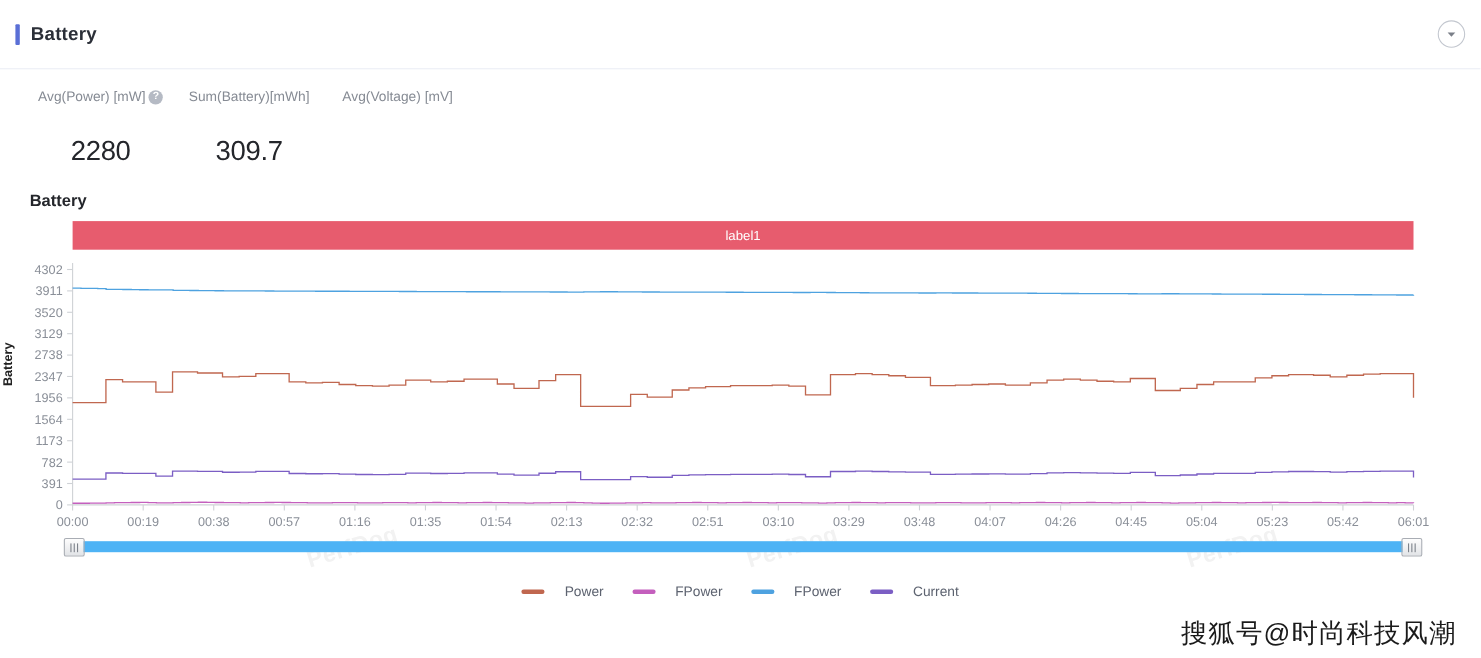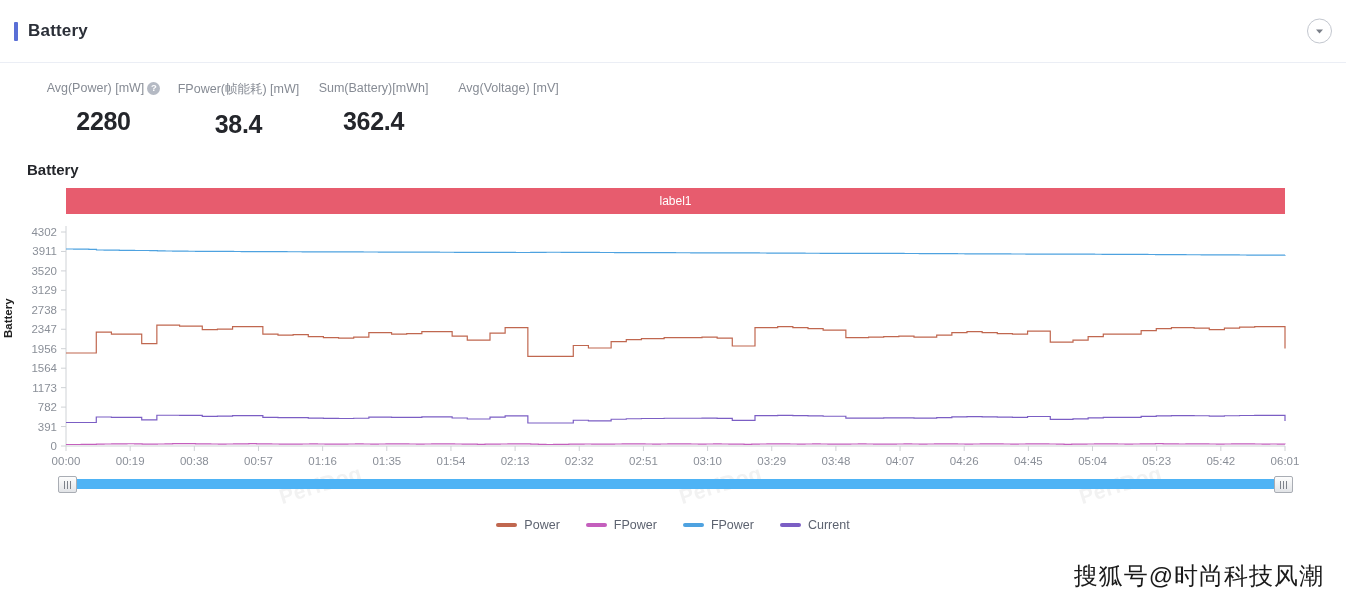--- a/index.html
+++ b/index.html
@@ -45,21 +45,21 @@
     background: #fff;
     display: flex; align-items: center; justify-content: center;
     cursor: pointer;
     padding: 0;
   }
   .collapse-btn svg { display: block; }
 
   
   .metrics {
     display: flex;
-    padding: 18px 0 0 36px;
+    padding: 18px 0 0 24px;
   }
   .metric {
     width: 135px;
     text-align: center;
   }
   .metric-label {
     font-size: 12.5px;
     color: #868b94;
     white-space: nowrap;
     display: flex;
@@ -73,23 +73,23 @@
     width: 13px; height: 13px;
     border-radius: 50%;
     background: #b5bac4;
     color: #fff;
     font-size: 9.5px;
     font-weight: bold;
     line-height: 1;
     cursor: pointer;
   }
   .metric-value {
-    margin-top: 12px;
+    margin-top: 28px;
     font-size: 25px;
-    font-weight: bold;
+    font-weight: normal;
     color: #24262b;
     letter-spacing: -.3px;
   }
 
   
   .chart-title {
     font-size: 15px;
     font-weight: bold;
     color: #24262b;
     margin: 22px 0 0 27px;
@@ -147,21 +147,21 @@
   
   .legend {
     position: absolute;
     left: 0; top: 330px;
     width: 1346px;
     display: flex;
     justify-content: center;
     gap: 26px;
   }
   .legend-item {
-    display: flex; align-items: center; gap: 7px;
+    display: flex; align-items: center; gap: 18px;
     cursor: pointer;
   }
   .legend-swatch {
     width: 21px; height: 3.5px;
     border-radius: 2px;
   }
   .legend-text {
     font-size: 12.5px;
     color: #5d6370;
   }
@@ -212,29 +212,23 @@
 <div class="metrics" id="metrics-row">
     <div class="metric">
       <div class="metric-label">
         <span>Avg(Power) [mW]</span>
         <span class="help-icon">?</span>
       </div>
       <div class="metric-value">2280</div>
     </div>
     <div class="metric">
       <div class="metric-label">
-        <span>FPower(帧能耗) [mW]</span>
-      </div>
-      <div class="metric-value">38.4</div>
-    </div>
-    <div class="metric">
-      <div class="metric-label">
         <span>Sum(Battery)[mWh]</span>
       </div>
-      <div class="metric-value">362.4</div>
+      <div class="metric-value">309.7</div>
     </div>
     <div class="metric">
       <div class="metric-label">
         <span>Avg(Voltage) [mV]</span>
       </div>
     </div>
   </div>
 
 <div class="chart-title">Battery</div>
 

